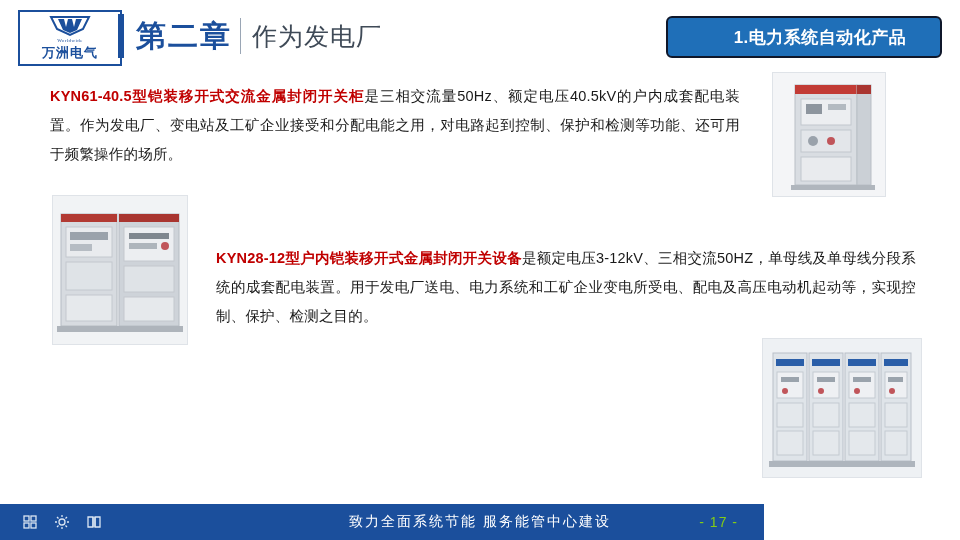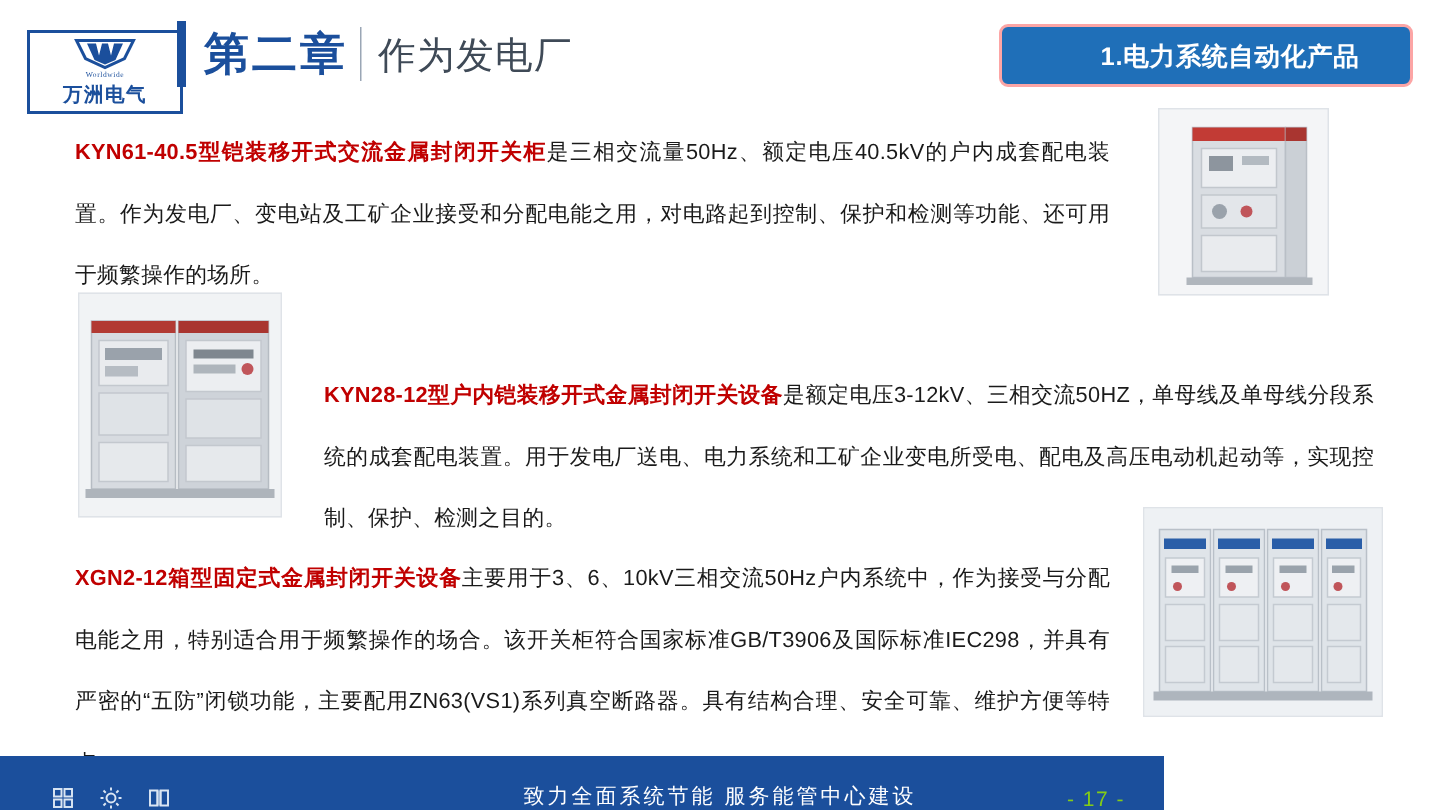--- a/index.html
+++ b/index.html
@@ -29,21 +29,20 @@
     top: 10px;
     width: 104px;
     height: 56px;
     border: 2px solid #1b4f9c;
     background: #ffffff;
     display: flex;
     flex-direction: column;
     align-items: center;
     justify-content: center;
     box-sizing: border-box;
-    margin-top: 10px;
   }
   .logo-mark {
     width: 46px;
     height: 22px;
     position: relative;
   }
   .logo-mark svg { display:block; }
   .logo-sub {
     font-size: 5px;
     color: #1b4f9c;
@@ -95,40 +94,40 @@
     font-family: "DejaVu Sans", "Liberation Sans", sans-serif;
   }
 
   .header-tag {
     position: absolute;
     right: 18px;
     top: 16px;
     width: 276px;
     height: 42px;
     background: #1f6fb8;
-    border: 2px solid #fca5a5;
+    border: 2px solid #0f172a;
     border-radius: 6px;
     display: flex;
     align-items: center;
     justify-content: center;
     box-sizing: border-box;
     padding-left: 32px;
   }
   .header-tag span {
     color: #ffffff;
     font-size: 17px;
     font-weight: bold;
     letter-spacing: .5px;
   }
 
   
   .para {
     position: absolute;
     font-size: 14.5px;
-    line-height: 41px;
+    line-height: 29px;
     color: #1a1a1a;
     letter-spacing: .2px;
     text-align: justify;
   }
   .para .hl {
     color: #c00000;
     font-weight: bold;
   }
   #para1 { left: 50px; top: 82px; width: 690px; }
   #para2 { left: 216px; top: 228px; width: 700px; margin-top: 16px; }
@@ -148,22 +147,21 @@
 
   
   .footer {
     position: absolute;
     left: 0;
     bottom: 0;
     width: 764px;
     height: 36px;
     background: #1b4f9c;
     display: flex;
-    align-items: flex-end;
-    padding-left: 12px;
+    align-items: center;
   }
   .footer-icons {
     display: flex;
     align-items: center;
     gap: 16px;
     margin-left: 22px;
   }
   .footer-icons .fi {
     width: 16px;
     height: 16px;
@@ -212,23 +210,20 @@
   </div>
 
   <div class="para" id="para1">
     <span class="hl">KYN61-40.5型铠装移开式交流金属封闭开关柜</span><span>是三相交流量50Hz、额定电压40.5kV的户内成套配电装置。作为发电厂、变电站及工矿企业接受和分配电能之用，对电路起到控制、保护和检测等功能、还可用于频繁操作的场所。</span>
   </div>
 
   <div class="para" id="para2">
     <span class="hl">KYN28-12型户内铠装移开式金属封闭开关设备</span><span>是额定电压3-12kV、三相交流50HZ，单母线及单母线分段系统的成套配电装置。用于发电厂送电、电力系统和工矿企业变电所受电、配电及高压电动机起动等，实现控制、保护、检测之目的。</span>
   </div>
 
-  <div class="para" id="para3">
-    <span class="hl">XGN2-12箱型固定式金属封闭开关设备</span><span>主要用于3、6、10kV三相交流50Hz户内系统中，作为接受与分配电能之用，特别适合用于频繁操作的场合。该开关柜符合国家标准GB/T3906及国际标准IEC298，并具有严密的“五防”闭锁功能，主要配用ZN63(VS1)系列真空断路器。具有结构合理、安全可靠、维护方便等特点。</span>
-  </div>
 
   <div class="photo" id="photo1">
     <svg width="112" height="123" viewBox="0 0 112 123">
       <rect x="0" y="0" width="112" height="123" fill="#f4f5f7"></rect>
       <rect x="22" y="12" width="62" height="100" fill="#d9dde2" stroke="#b9bfc6"></rect>
       <rect x="22" y="12" width="62" height="9" fill="#c23b35"></rect>
       <rect x="28" y="26" width="50" height="26" fill="#eceef1" stroke="#c2c7cd"></rect>
       <rect x="33" y="31" width="16" height="10" fill="#8d959e"></rect>
       <rect x="55" y="31" width="18" height="6" fill="#b3bac1"></rect>
       <rect x="28" y="57" width="50" height="22" fill="#e3e6ea" stroke="#c2c7cd"></rect>

